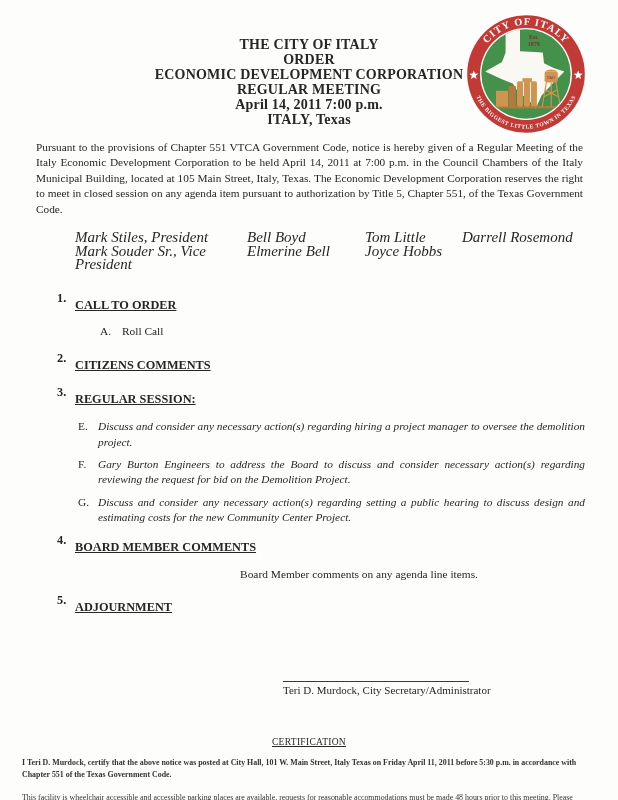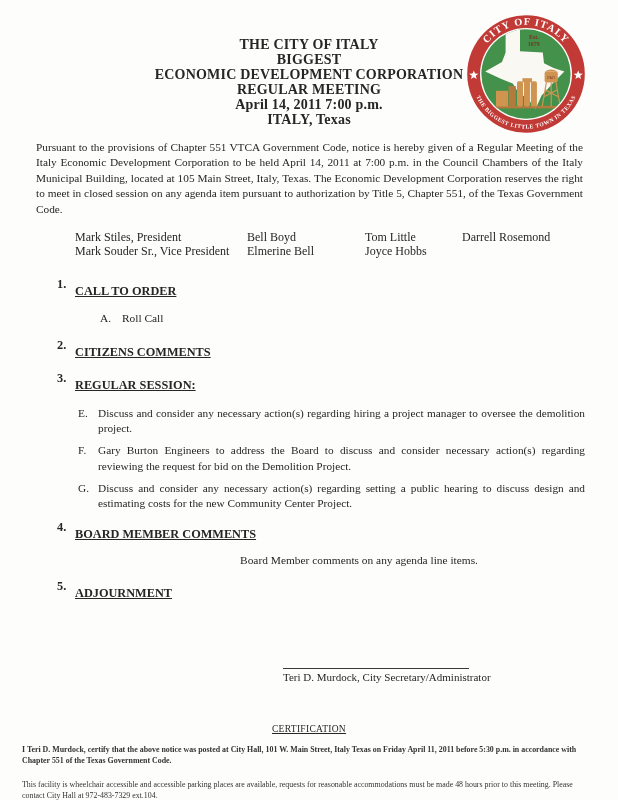--- a/index.html
+++ b/index.html
@@ -17,34 +17,34 @@
 
   
   .doc-header { padding-top:37px; text-align:center; font-weight:bold;
                 font-size:14px; line-height:15px; letter-spacing:0.2px; }
 
   
   .notice { margin:13px 35px 0 36px; text-align:justify;
             font-size:11.3px; line-height:15.4px; }
 
   
-  .members { margin:14px 0 0 75px; font-size:12px; line-height:13.5px; }
+  .members { margin:14px 0 0 75px; font-size:15px; line-height:13.5px;font-style:italic; }
   .members-row { display:grid; grid-template-columns:172px 118px 97px auto; }
 
   
   .agenda { font-size:12.3px; }
   .agenda-item { display:flex; margin-left:57px; margin-right:33px; line-height:15.5px; }
   .agenda-item .num { width:18px; font-weight:bold; flex-shrink:0; }
   .agenda-item .title { font-weight:bold; text-decoration:underline;margin-top:7px; }
   .sub-a { display:flex; margin-left:100px; font-size:11.4px; line-height:15.3px; }
   .sub-a .letter { width:22px; flex-shrink:0; }
   .sub-session { display:flex; margin-left:78px; margin-right:33px;
                  font-size:11.3px; line-height:15.3px; }
   .sub-session .letter { width:20px; flex-shrink:0; }
-  .sub-session .subtext { text-align:justify; flex:1; }
+  .sub-session .subtext { text-align:justify; flex:1;font-style:italic; }
   .board-note { margin-left:100px; font-size:11.4px; line-height:15.3px;text-align:center; }
 
   .mt19{margin-top:19px}.mt12{margin-top:12px}.mt11{margin-top:11px}
   .mt8{margin-top:8px}.mt7{margin-top:7px}
 
   
   .signature { margin:66px 0 0 283px; width:210px; }
   .sig-line { width:186px; border-top:1px solid #3a3a3a; height:0; }
   .sig-name { margin-top:2px; font-size:11px; }
 
@@ -106,21 +106,21 @@
         <textPath href="#arcTop" startOffset="50%" text-anchor="middle">CITY OF ITALY</textPath>
       </text>
       <text font-size="4.7" font-weight="bold" letter-spacing="0.45" fill="#ffffff">
         <textPath href="#arcBot" startOffset="50%" text-anchor="middle">THE BIGGEST LITTLE TOWN IN TEXAS</textPath>
       </text>
     </svg>
   </div>
 
   <div class="doc-header">
     <div>THE CITY OF ITALY</div>
-    <div>BIGGEST</div>
+    <div>ORDER</div>
     <div>ECONOMIC DEVELOPMENT CORPORATION</div>
     <div>REGULAR MEETING</div>
     <div>April 14, 2011 7:00 p.m.</div>
     <div>ITALY, Texas</div>
   </div>
 
   <p class="notice">Pursuant to the provisions of Chapter 551 VTCA Government Code, notice is hereby given of a Regular Meeting of the Italy Economic Development Corporation to be held April 14, 2011 at 7:00 p.m. in the Council Chambers of the Italy Municipal Building, located at 105 Main Street, Italy, Texas. The Economic Development Corporation reserves the right to meet in closed session on any agenda item pursuant to authorization by Title 5, Chapter 551, of the Texas Government Code.</p>
 
   <div class="members">
     <div class="members-row">

